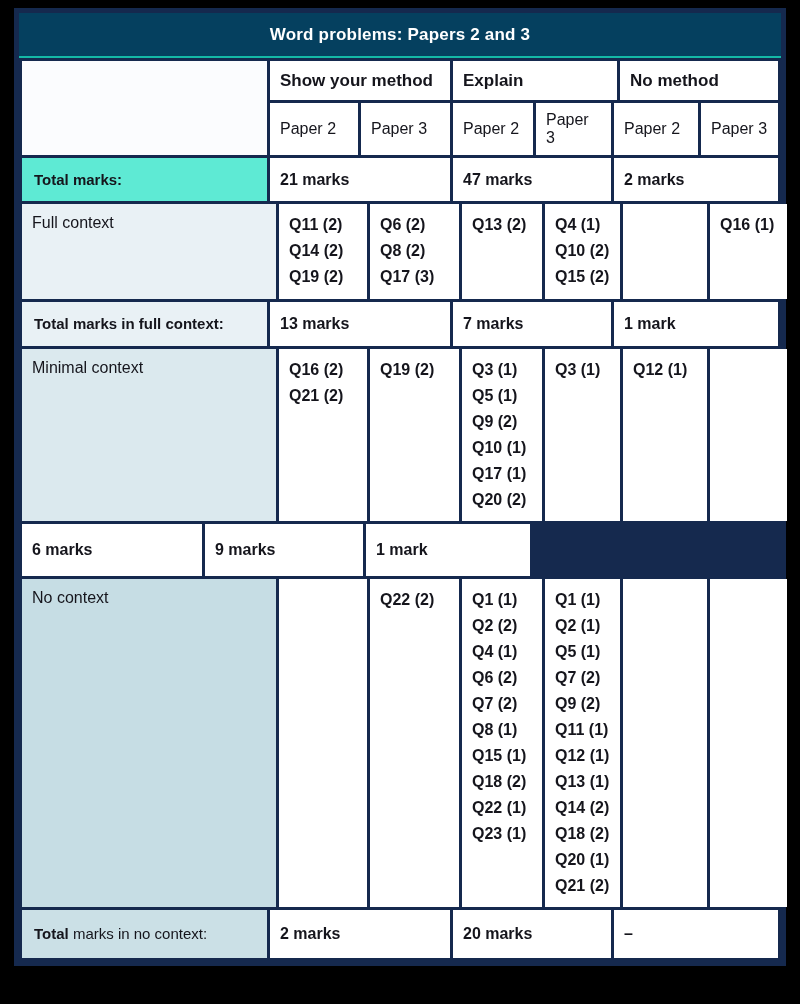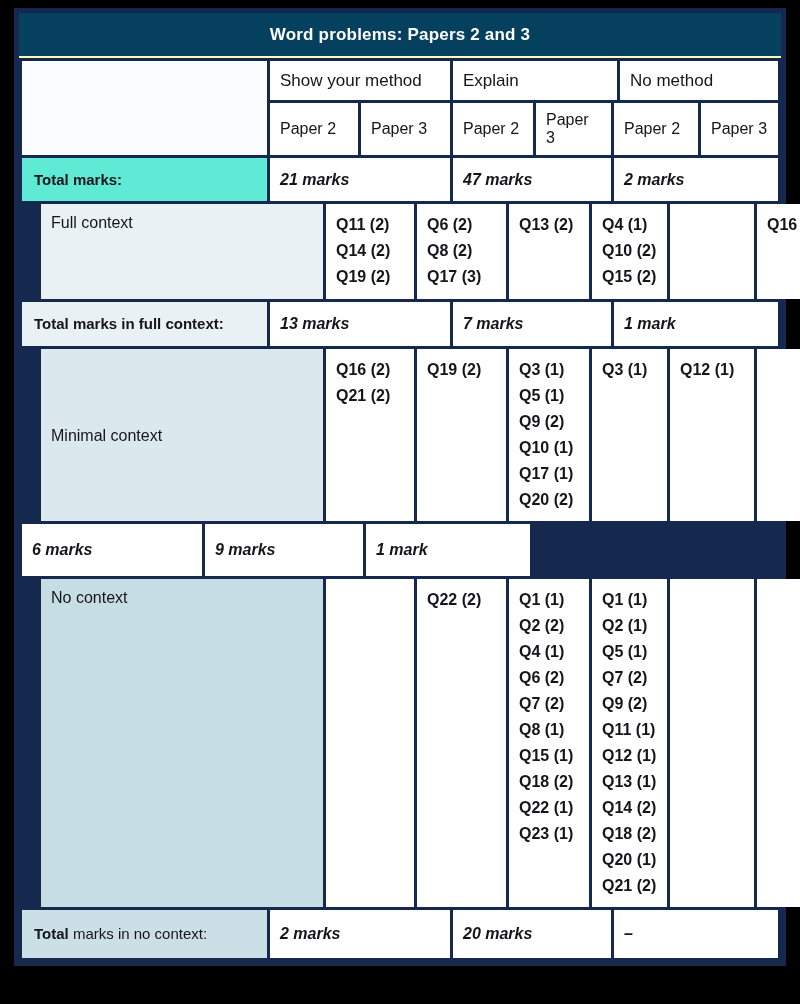--- a/index.html
+++ b/index.html
@@ -13,46 +13,46 @@
   .frame{
     position:absolute;left:14px;top:8px;width:772px;
     box-sizing:border-box;
     border:5px solid #15294e;
     background:#15294e;
   }
   .title-band{
     background:#05405f;
     min-height:43px;
     display:flex;align-items:center;justify-content:center;
-    border-bottom:2px solid #fef9c3;
+    border-bottom:2px solid #14b8a6;
   }
   .title-band span{
     color:#ffffff;font-weight:bold;font-size:17px;letter-spacing:.2px;
   }
   .tbl{
     background:#15294e;
     padding:3px;
     display:flex;flex-direction:column;gap:3px;
   }
   .row{display:flex;gap:3px;}
   .col{display:flex;flex-direction:column;gap:3px;flex:1;}
   .cell{
     background:#ffffff;
     box-sizing:border-box;
     display:flex;flex-direction:column;
     padding:8px 10px;
   }
   .corner{width:245px;flex:none;background:#fbfcfe;}
-  .ghead{justify-content:center;font-weight:normal;font-size:17px;}
+  .ghead{justify-content:center;font-weight:bold;font-size:17px;}
   .phead{justify-content:center;font-size:16px;}
-  .labelcell{width:282px;flex:none;font-size:16px;padding-top:10px;margin-left:19px;}
+  .labelcell{width:254px;flex:none;font-size:16px;padding-top:10px;}
   .totallabel{width:245px;flex:none;font-weight:bold;font-size:15px;line-height:22px;
               justify-content:center;padding-left:12px;}
   .totallabel .normal{font-weight:normal;}
-  .totalval{justify-content:center;font-weight:bold;font-size:16px;font-style:italic;}
+  .totalval{justify-content:center;font-weight:bold;font-size:16px;}
   .qcell{font-size:16px;font-weight:bold;}
   .q-item{line-height:26px;white-space:nowrap;}
   
   .w-p1{width:88px;flex:none;} .w-p2{width:89px;flex:none;}
   .w-p3{width:80px;flex:none;} .w-p4{width:75px;flex:none;}
   .w-p5{width:84px;flex:none;} .w-p6{width:77px;flex:none;}
   .w-g1{width:180px;flex:none;} .w-g2{width:158px;flex:none;} .w-g3{width:164px;flex:none;}
 </style>
 </head>
 <body>
@@ -124,21 +124,21 @@
     <div class="row" style="min-height:44px">
       <div class="cell totallabel" style="background-color: rgb(233, 241, 245);">
           <span>Total marks in full context:</span>
         </div>
       <div class="cell totalval w-g1">13 marks</div>
       <div class="cell totalval w-g2">7 marks</div>
       <div class="cell totalval w-g3">1 mark</div>
     </div>
 
     <div class="row" style="min-height:171px">
-      <div class="cell labelcell" style="background-color: rgb(219, 233, 238); justify-content: center;">
+      <div class="cell labelcell" style="background-color: rgb(219, 233, 238);">
           <span>Minimal context</span>
         </div>
       <div class="cell qcell w-p1">
           <div class="q-item">Q16 (2)</div>
           <div class="q-item">Q21 (2)</div>
         </div>
       <div class="cell qcell w-p2">
           <div class="q-item">Q19 (2)</div>
         </div>
       <div class="cell qcell w-p3">

